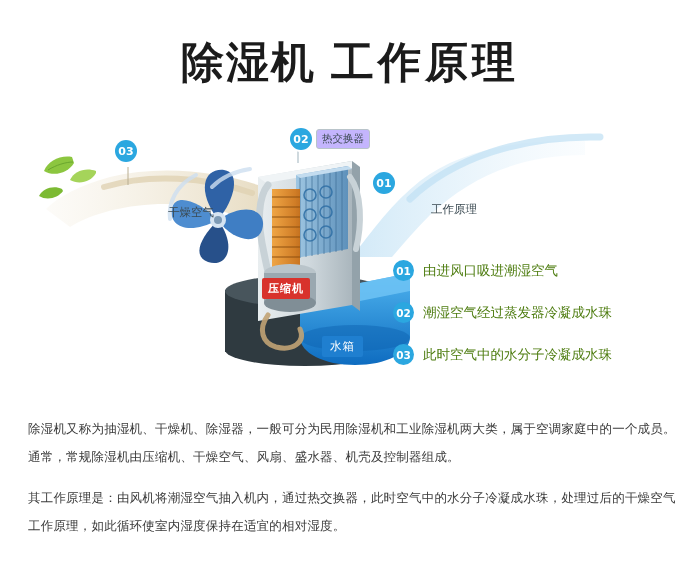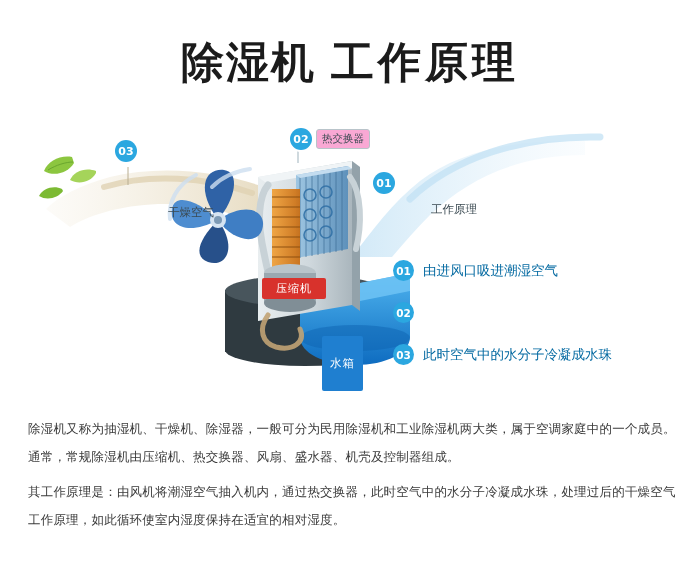--- a/index.html
+++ b/index.html
@@ -30,49 +30,49 @@
     position:absolute;display:flex;align-items:center;justify-content:center;
     width:22px;height:22px;border-radius:50%;
     background:#2ba7e0;color:#fff;font-size:11px;font-weight:bold;
     box-shadow:0 0 0 2px #ffffff;
   }
   .label-sm{
     position:absolute;font-size:11.5px;color:#3b4a52;white-space:nowrap;margin-left:48px;
   }
   .chip{
     position:absolute;border:1px solid #b9c4ca;border-radius:3px;
-    background:#f9a8d4;font-size:10.5px;color:#3b4a52;
+    background:#c4b5fd;font-size:10.5px;color:#3b4a52;
     padding:2px 5px;white-space:nowrap;
   }
   .tag-red{
     position:absolute;background:#d8322c;color:#fff;font-size:11px;
-    padding:3px 14px;border-radius:2px;white-space:nowrap;letter-spacing:1px;
+    padding:3px 6px;border-radius:2px;white-space:nowrap;letter-spacing:1px;font-weight:bold;
   }
   .tag-blue{
     position:absolute;background:#1f7fd0;color:#fff;font-size:11.5px;
-    padding:20px 8px;border-radius:2px;white-space:nowrap;letter-spacing:1px;
+    padding:3px 8px;border-radius:2px;white-space:nowrap;letter-spacing:1px;
   }
 
   
   .steps{position:absolute;left:393px;top:145px;width:300px;}
   .step{display:flex;align-items:center;margin-bottom:21px;}
   .step .num{
     flex:0 0 auto;width:21px;height:21px;border-radius:50%;
     background:#2ba7e0;color:#fff;font-size:10.5px;font-weight:bold;
     display:flex;align-items:center;justify-content:center;margin-right:9px;
   }
-  .step .txt{font-size:13.5px;color:#0369a1;white-space:nowrap;}
+  .step .txt{font-size:13.5px;color:#4d7c0f;white-space:nowrap;}
 
   
   .copy{position:absolute;left:28px;top:418px;width:648px;}
   .copy p{
     margin:0 0 7px 0;font-size:12.5px;line-height:21px;color:#3a3a3a;
     letter-spacing:0.2px;
   }
-  .copy p.gap{margin-top:14px;}
+  .copy p.gap{margin-top:20px;}
 </style>
 </head>
 <body>
 
 <div class="stage">
 
   <div class="title">
     <span class="t1">除湿机</span><span class="t2">工作原理</span>
   </div>
 
@@ -220,28 +220,29 @@
 
     <div class="tag-blue" style="left:322px;top:221px;">水箱</div>
 
     <div class="steps">
       <div class="step">
         <div class="num">01</div>
         <div class="txt">由进风口吸进潮湿空气</div>
       </div>
       <div class="step">
         <div class="num">02</div>
+        <div class="txt">潮湿空气经过蒸发器冷凝成水珠</div>
       </div>
       <div class="step">
         <div class="num">03</div>
         <div class="txt">此时空气中的水分子冷凝成水珠</div>
       </div>
     </div>
   </div>
 
   <div class="copy">
     <p>除湿机又称为抽湿机、干燥机、除湿器，一般可分为民用除湿机和工业除湿机两大类，属于空调家庭中的一个成员。</p>
-    <p>通常，常规除湿机由压缩机、热交换器、风扇、盛水器、机壳及控制器组成。</p>
+    <p>通常，常规除湿机由压缩机、干燥空气、风扇、盛水器、机壳及控制器组成。</p>
     <p class="gap">其工作原理是：由风机将潮湿空气抽入机内，通过热交换器，此时空气中的水分子冷凝成水珠，处理过后的干燥空气</p>
     <p>工作原理，如此循环使室内湿度保持在适宜的相对湿度。</p>
   </div>
 
 </div>
 
 </body></html>

